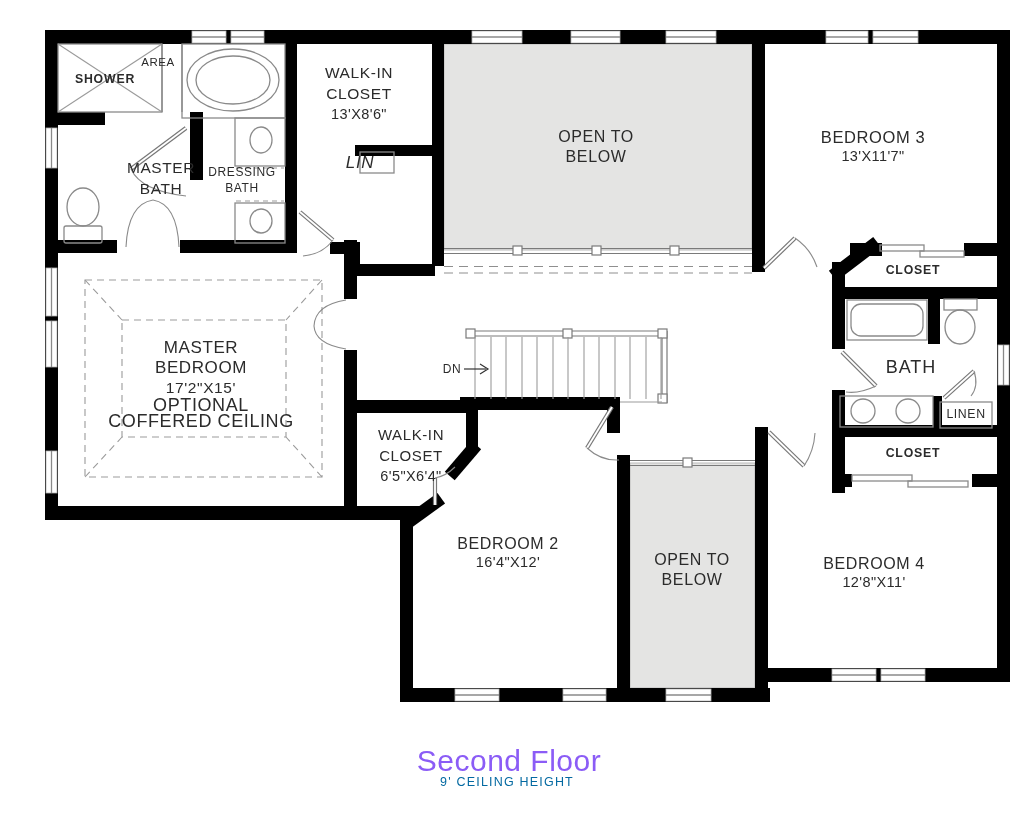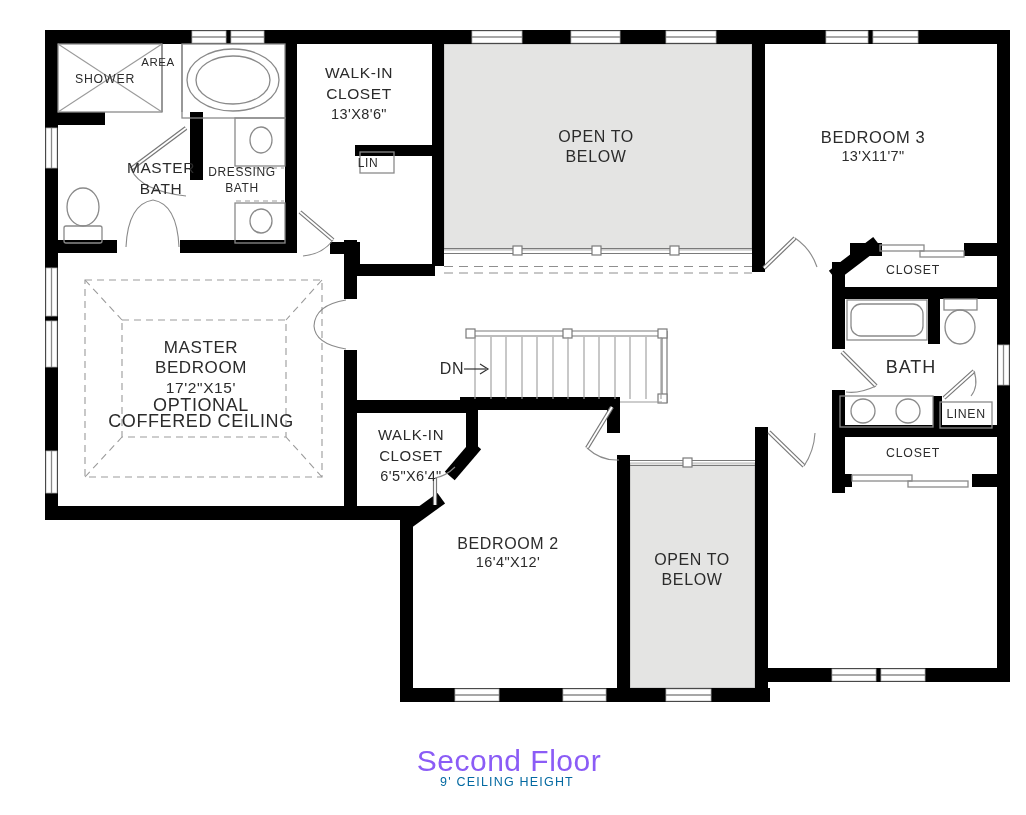--- a/index.html
+++ b/index.html
@@ -3,21 +3,21 @@
 <meta charset="utf-8">
 <style>
   html,body{margin:0;padding:0;background:#ffffff;}
   #plan{position:relative;width:1026px;height:815px;background:#ffffff;overflow:hidden;
         font-family:"Liberation Sans", sans-serif;}
   #plan svg{position:absolute;left:0;top:0;}
   .lbl{position:absolute;transform:translate(-50%,-50%);text-align:center;white-space:nowrap;
        color:#2b2b2b;letter-spacing:0.6px;line-height:1.2;}
   .lbl span{display:block;}
   .rm-dim{font-size:14.5px;letter-spacing:0.4px;}
-  .sm{font-size:12.3px;letter-spacing:0.8px;}
+  .sm{font-size:12.3px;letter-spacing:0.8px;font-weight:bold;}
   .note{font-size:18px;letter-spacing:0.6px;text-align:center;}
   .title{font-size:30px;color:#8b5cf6;letter-spacing:0.5px;}
   .subtitle{font-size:12.5px;color:#0369a1;letter-spacing:1.2px;}
   
   .wall{fill:#000000;}
   .jamb{stroke:#000000;stroke-width:13;stroke-linecap:square;}
   .thin{stroke:#8a8a8a;stroke-width:1.3;fill:none;}
   .thin2{stroke:#9b9b9b;stroke-width:1.1;fill:none;}
   .gray{fill:#e4e4e3;stroke:#b9b9b9;stroke-width:1;}
   .win{fill:#ffffff;stroke:#b5b5b5;stroke-width:0.8;}
@@ -337,21 +337,21 @@
 </div>
 <div class="lbl" style="left:242px;top:180px;font-size:12px;line-height:16px;">
   <span>DRESSING</span>
       <span>BATH</span>
 </div>
 <div class="lbl" style="left:359px;top:93px;font-size:15.5px;line-height:21px;">
   <span>WALK-IN</span>
       <span>CLOSET</span>
       <span class="rm-dim">13'X8'6"</span>
 </div>
-<div class="lbl" style="left:368px;top:163px;font-size:12px;">
+<div class="lbl" style="left:360px;top:163px;font-size:17px;font-style:italic;">
       <span>LIN</span>
     </div>
 <div class="lbl" style="left:596px;top:146px;font-size:16px;line-height:19.5px;">
   <span>OPEN TO</span>
       <span>BELOW</span>
 </div>
 <div class="lbl" style="left:873px;top:147px;font-size:16.5px;line-height:19px;">
   <span>BEDROOM 3</span>
       <span class="rm-dim">13'X11'7"</span>
 </div>
@@ -367,36 +367,40 @@
 <div class="lbl sm" style="left:913px;top:453px;">
       <span>CLOSET</span>
     </div>
 <div class="lbl" style="left:201px;top:383px;">
   <span style="font-size:17px;line-height:20px;">MASTER</span>
   <span style="font-size:17px;line-height:20px;">BEDROOM</span>
   <span style="font-size:15.5px;line-height:19px;">17'2"X15'</span>
   <span class="note" style="line-height:16px;">OPTIONAL</span>
   <span class="note" style="line-height:16px;">COFFERED CEILING</span>
 </div>
-<div class="lbl" style="left:452px;top:369px;font-size:16px;">
+<div class="lbl" style="left:452px;top:369px;font-size:12px;">
       <span>DN</span>
     </div>
 <div class="lbl" style="left:411px;top:456px;font-size:15px;line-height:20.5px;">
   <span>WALK-IN</span>
       <span>CLOSET</span>
       <span class="rm-dim">6'5"X6'4"</span>
 </div>
 <div class="lbl" style="left:508px;top:553px;font-size:16px;line-height:19px;">
   <span>BEDROOM 2</span>
       <span class="rm-dim">16'4"X12'</span>
 </div>
 <div class="lbl" style="left:692px;top:569px;font-size:16px;line-height:19.5px;">
   <span>OPEN TO</span>
       <span>BELOW</span>
 </div>
+<div class="lbl" style="left:874px;top:573px;font-size:16px;line-height:19px;">
+  <span>BEDROOM 4</span>
+      <span class="rm-dim">12'8"X11'</span>
+</div>
 
 <div class="lbl title" style="left:509px;top:761px;letter-spacing:0.5px;">
       <span>Second Floor</span>
     </div>
 <div class="lbl subtitle" style="left:507px;top:782px;">
       <span>9' CEILING HEIGHT</span>
     </div>
 
 </div>
 

